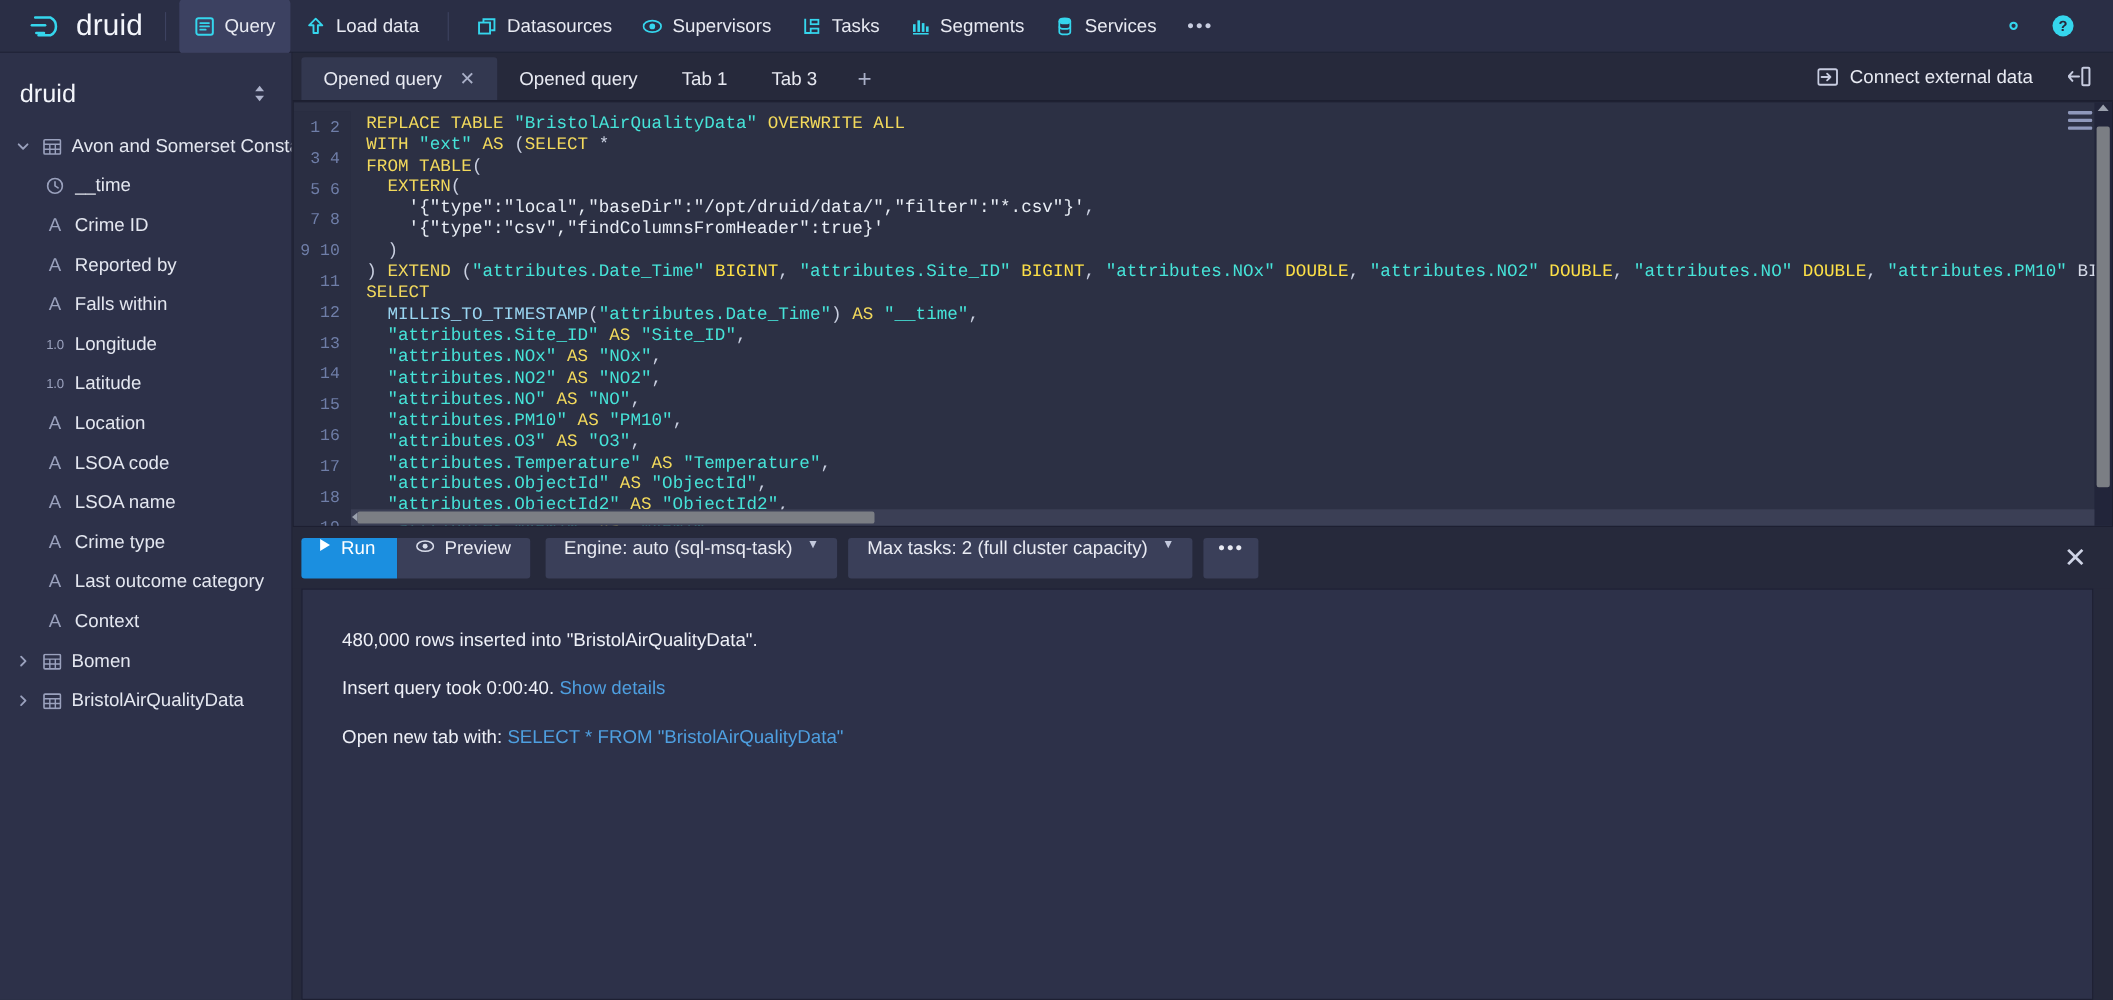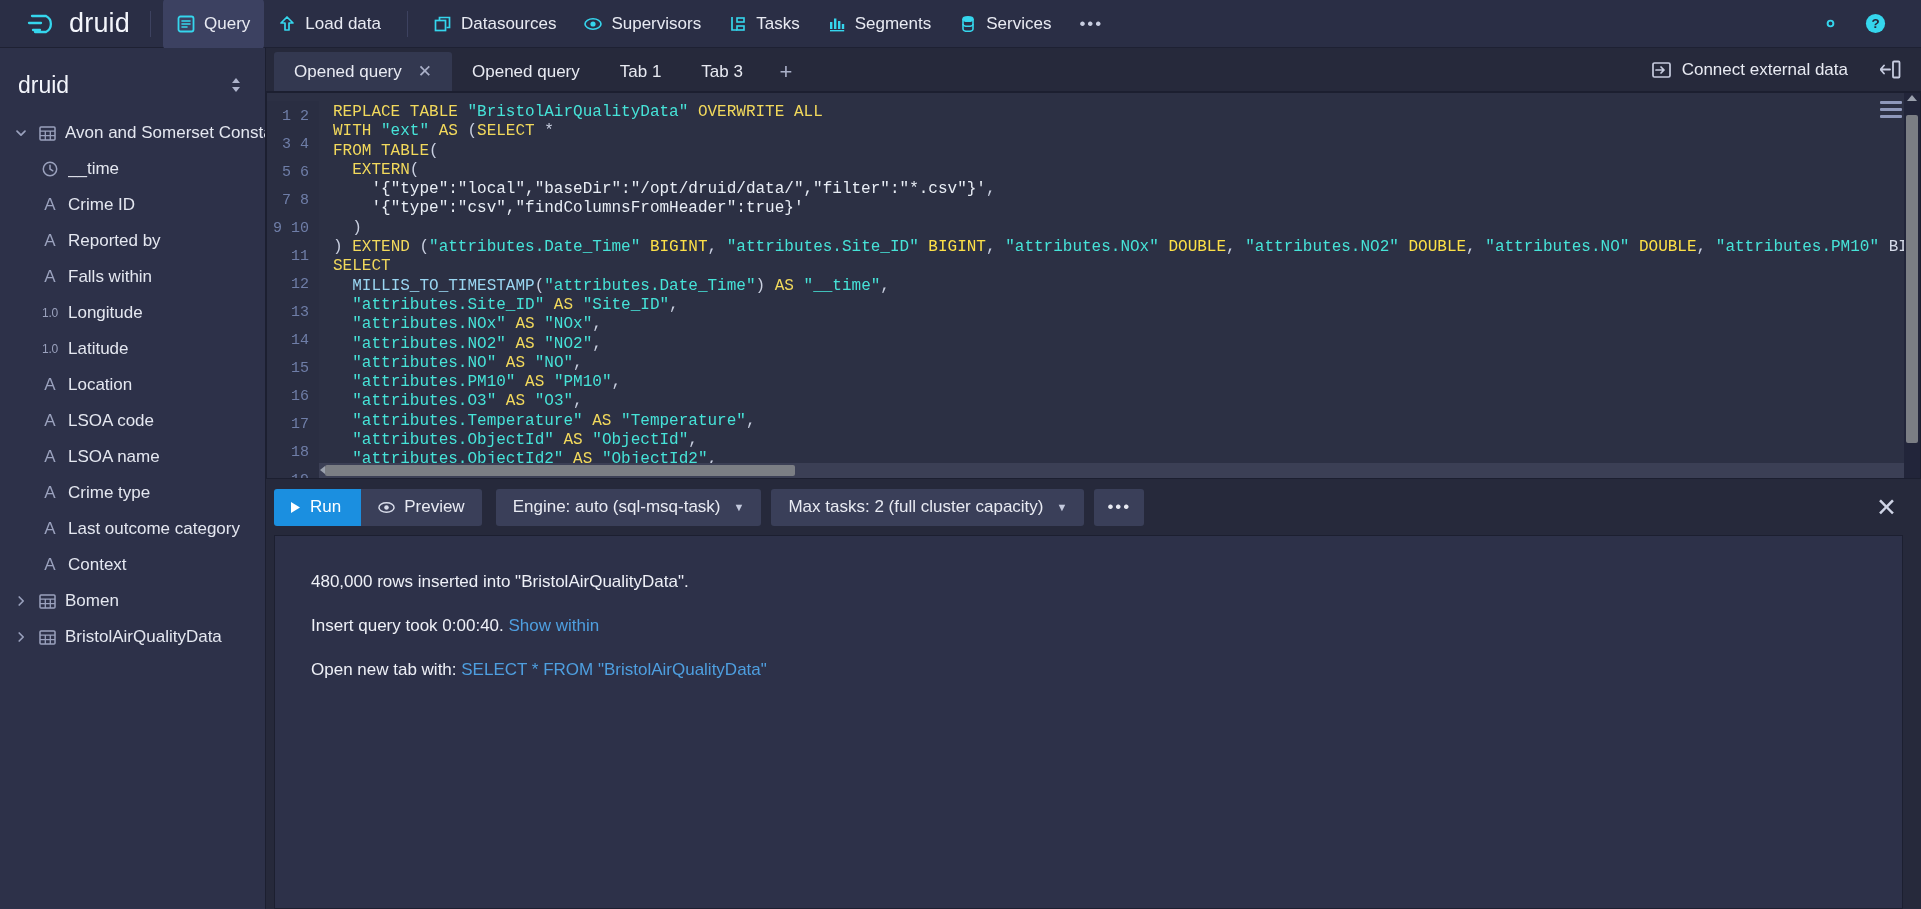--- a/index.html
+++ b/index.html
@@ -130,21 +130,21 @@
   .hthumb { position: absolute; left: 6px; top: 2px; width: 470px; height: 11px; background: #7b7e84; border-radius: 2px; }
   .hcap { position:absolute; left:1px; top:3px; width:0;height:0;border-top:4px solid transparent;border-bottom:4px solid transparent;border-right:5px solid #9aa0ad;}
 
   
   #toolbar {
     height: 56px; display: flex; align-items: center; gap: 0;
     padding: 0 18px 0 8px; background: #26293b;
   }
   .tb-group { display: flex; align-items: center; }
   .btn {
-    height: 37px; display: flex; align-items: center; gap: 9px;
+    height: 37px; display: flex; align-items: flex-start; gap: 9px;
     padding: 0 17px; font-size: 17px; color: #e8eaf2;
     background: #3a3f59; cursor: pointer; border: none;
     font-family: "Liberation Sans", sans-serif;
   }
   .btn.run { background: #1b8fe0; color: #fff; border-radius: 3px 0 0 3px; padding: 0 20px 0 16px;}
   .btn.preview { border-radius: 0 3px 3px 0; margin-right: 14px; }
   .btn.sel { border-radius: 3px; margin-right: 10px; }
   .btn.more { border-radius: 3px; padding: 0 13px; letter-spacing: 2px; }
   .caret-dn { color: #c3c9dd; font-size: 11px; margin-left: 4px;}
   .tb-spacer { flex: 1; }
@@ -520,21 +520,21 @@
         <span>•••</span>
       </button>
       <div class="tb-spacer"></div>
       <span class="close-x">✕</span>
     </div>
 
     <div id="results">
       <div class="res-line">480,000 rows inserted into "BristolAirQualityData".</div>
       <div class="res-line">
         <span>Insert query took 0:00:40.</span>
-        <span class="lnk">Show within</span>
+        <span class="lnk">Show details</span>
       </div>
       <div class="res-line">
         <span>Open new tab with:</span>
         <span class="lnk">SELECT * FROM "BristolAirQualityData"</span>
       </div>
     </div>
 
   </div>
 </div>
 

